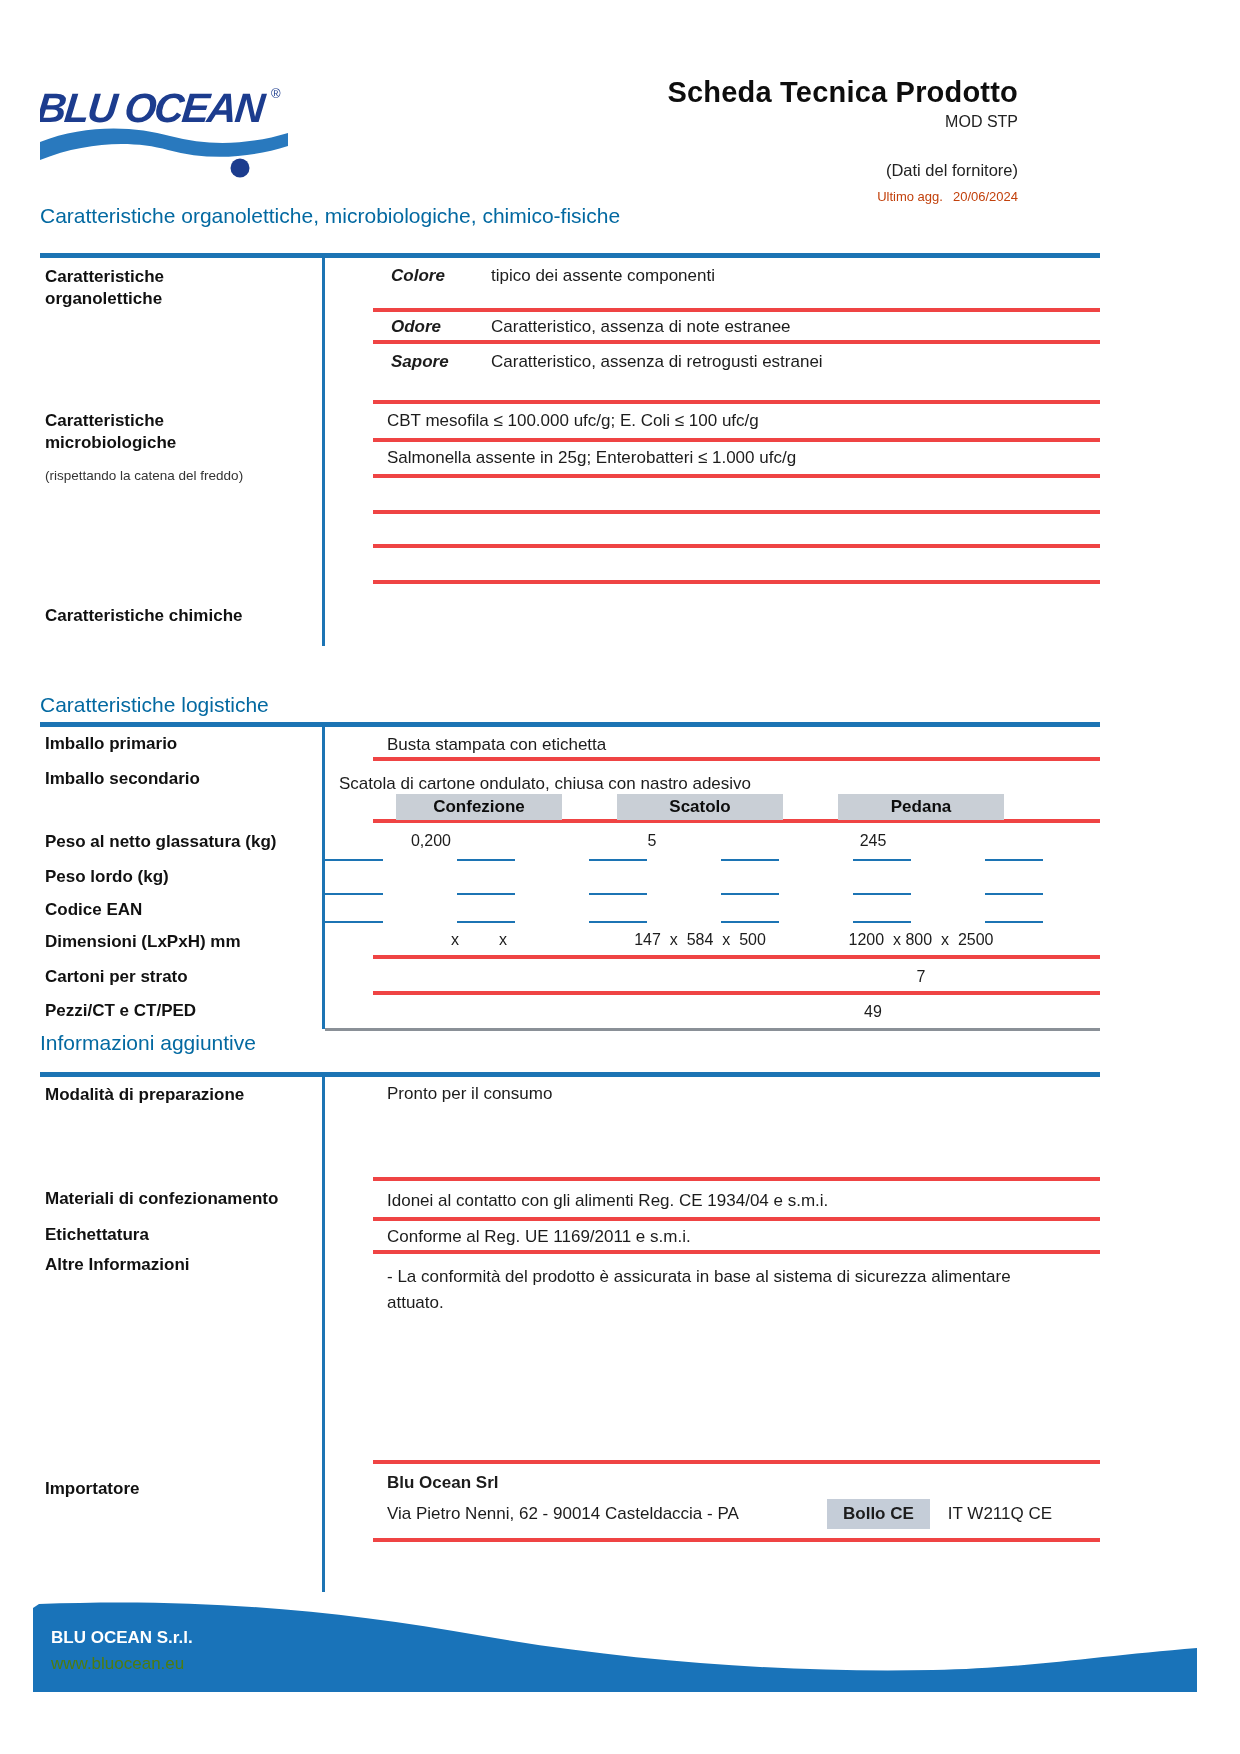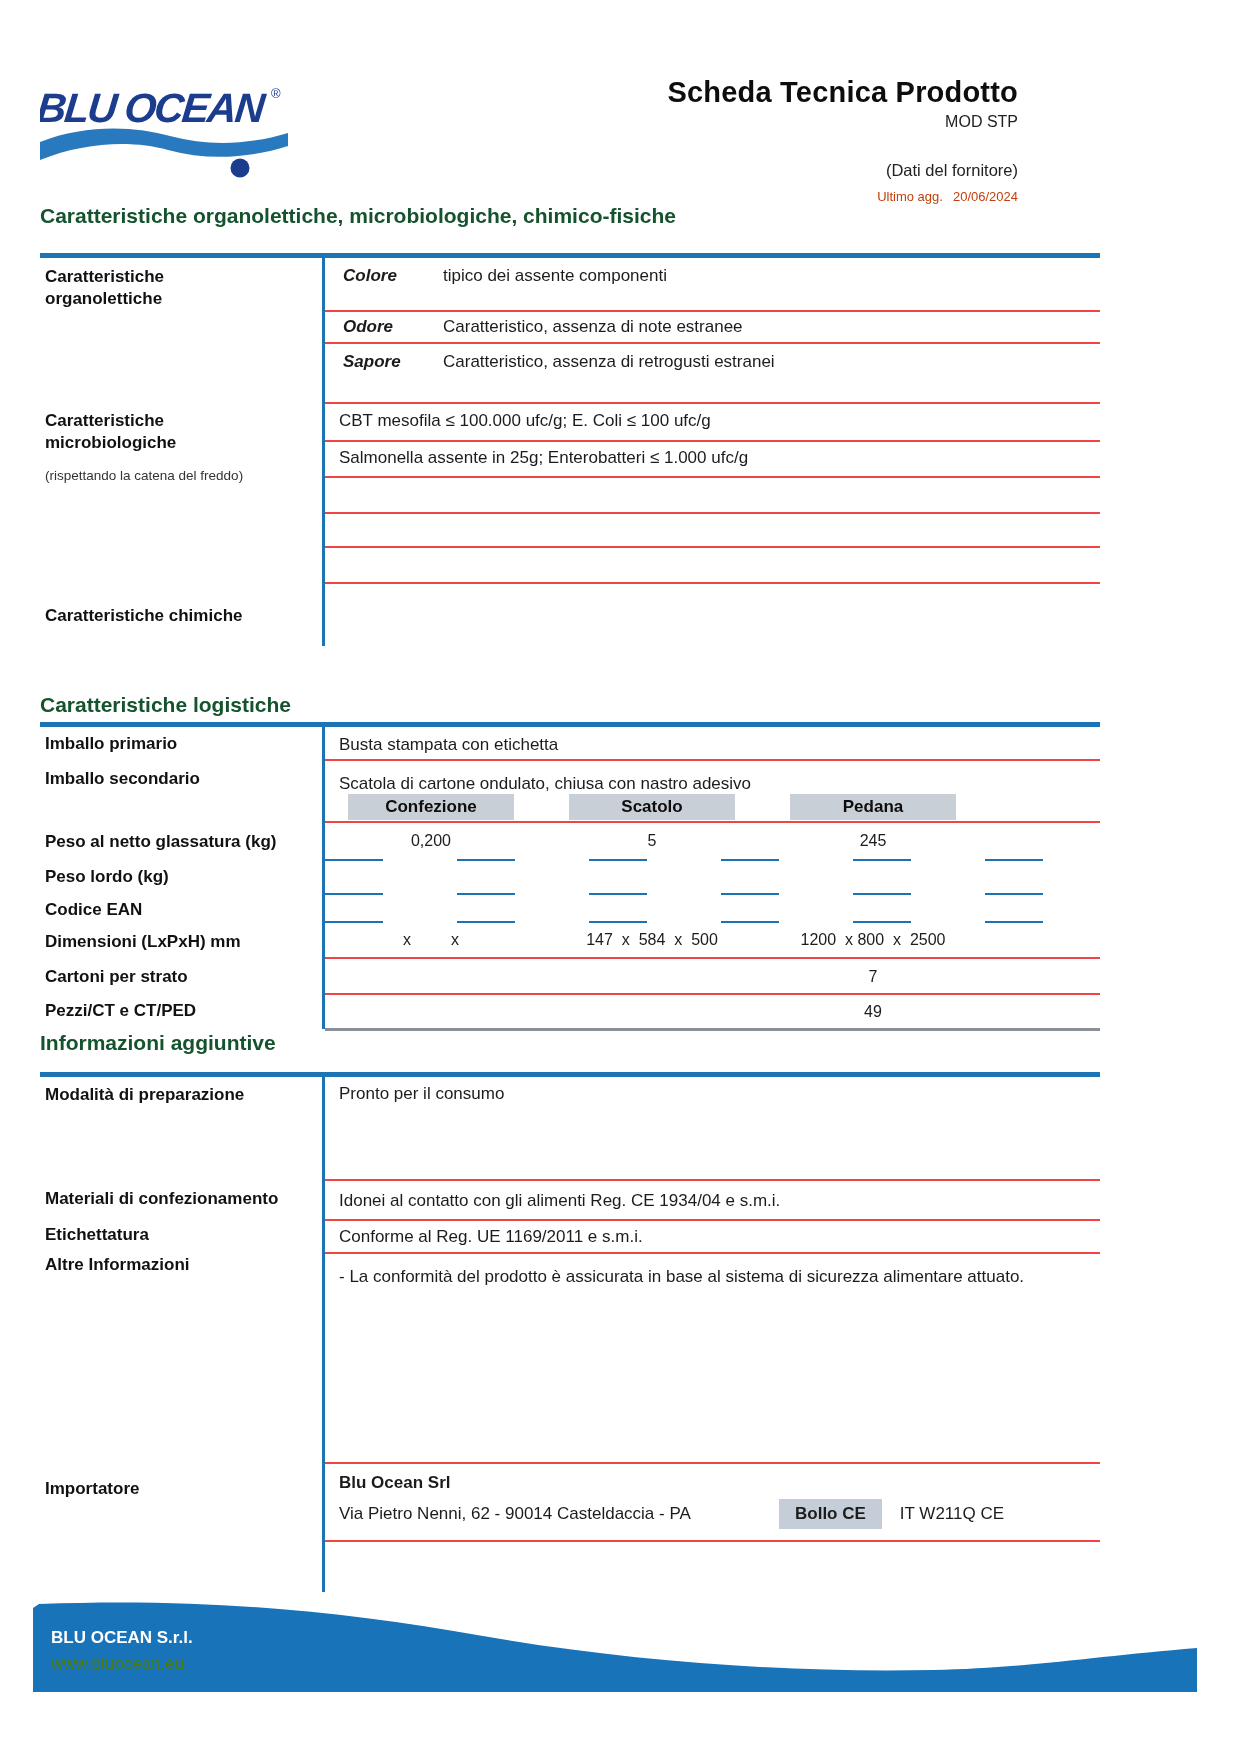--- a/index.html
+++ b/index.html
@@ -8,29 +8,29 @@
   
   .logo{position:absolute;left:40px;top:80px;width:250px;height:100px;}
   .header-right{position:absolute;top:76px;right:222px;text-align:right;}
   .doc-title{font-size:29px;font-weight:bold;color:#0d0d0d;letter-spacing:.2px;}
   .doc-subtitle{font-size:16px;margin-top:4px;color:#222;}
   .supplier-note{font-size:16.5px;margin-top:30px;color:#222;}
   .updated{font-size:13px;margin-top:9px;color:#c2410c;}
   .updated .date{margin-left:10px;}
   
   .section{position:absolute;left:40px;width:1060px;}
-  .sec-title{font-size:21px;font-weight:bold;color:#14532d;line-height:26px;}
+  .sec-title{font-size:21px;font-weight:normal;color:#0369a1;line-height:26px;}
   .sec-rule{height:5px;background:#1c74b4;}
   .tbl{position:relative;}
   .labels{position:absolute;left:0;top:0;width:282px;height:100%;}
   .lbl{position:absolute;left:5px;font-size:17px;font-weight:bold;color:#111;white-space:nowrap;}
   .lbl-note{position:absolute;left:5px;font-size:13.5px;color:#333;font-weight:normal;}
   .content{margin-left:282px;border-left:3px solid #1c74b4;}
   .row{box-sizing:border-box;position:relative;}
-  .row.line{border-bottom:2px solid #ef4444;}
+  .row.line{border-bottom:4px solid #ef4444;margin-left:48px;}
   .row.grayline{border-bottom:3px solid #8a9097;}
   .row.dashed{background-image:repeating-linear-gradient(90deg,#1c74b4 0 58px,transparent 58px 132px);
               background-size:100% 2px;background-position:left bottom;background-repeat:no-repeat;}
   .kv{display:flex;padding:8px 0 0 18px;font-size:17px;}
   .kv .k{font-weight:bold;font-style:italic;width:100px;flex:none;}
   .val{padding:7px 14px 0 14px;font-size:17px;}
   .cols{position:relative;height:100%;}
   .c1,.c2,.c3{position:absolute;text-align:center;font-size:16px;}
   .c1{left:23px;width:166px;}
   .c2{left:244px;width:166px;}

